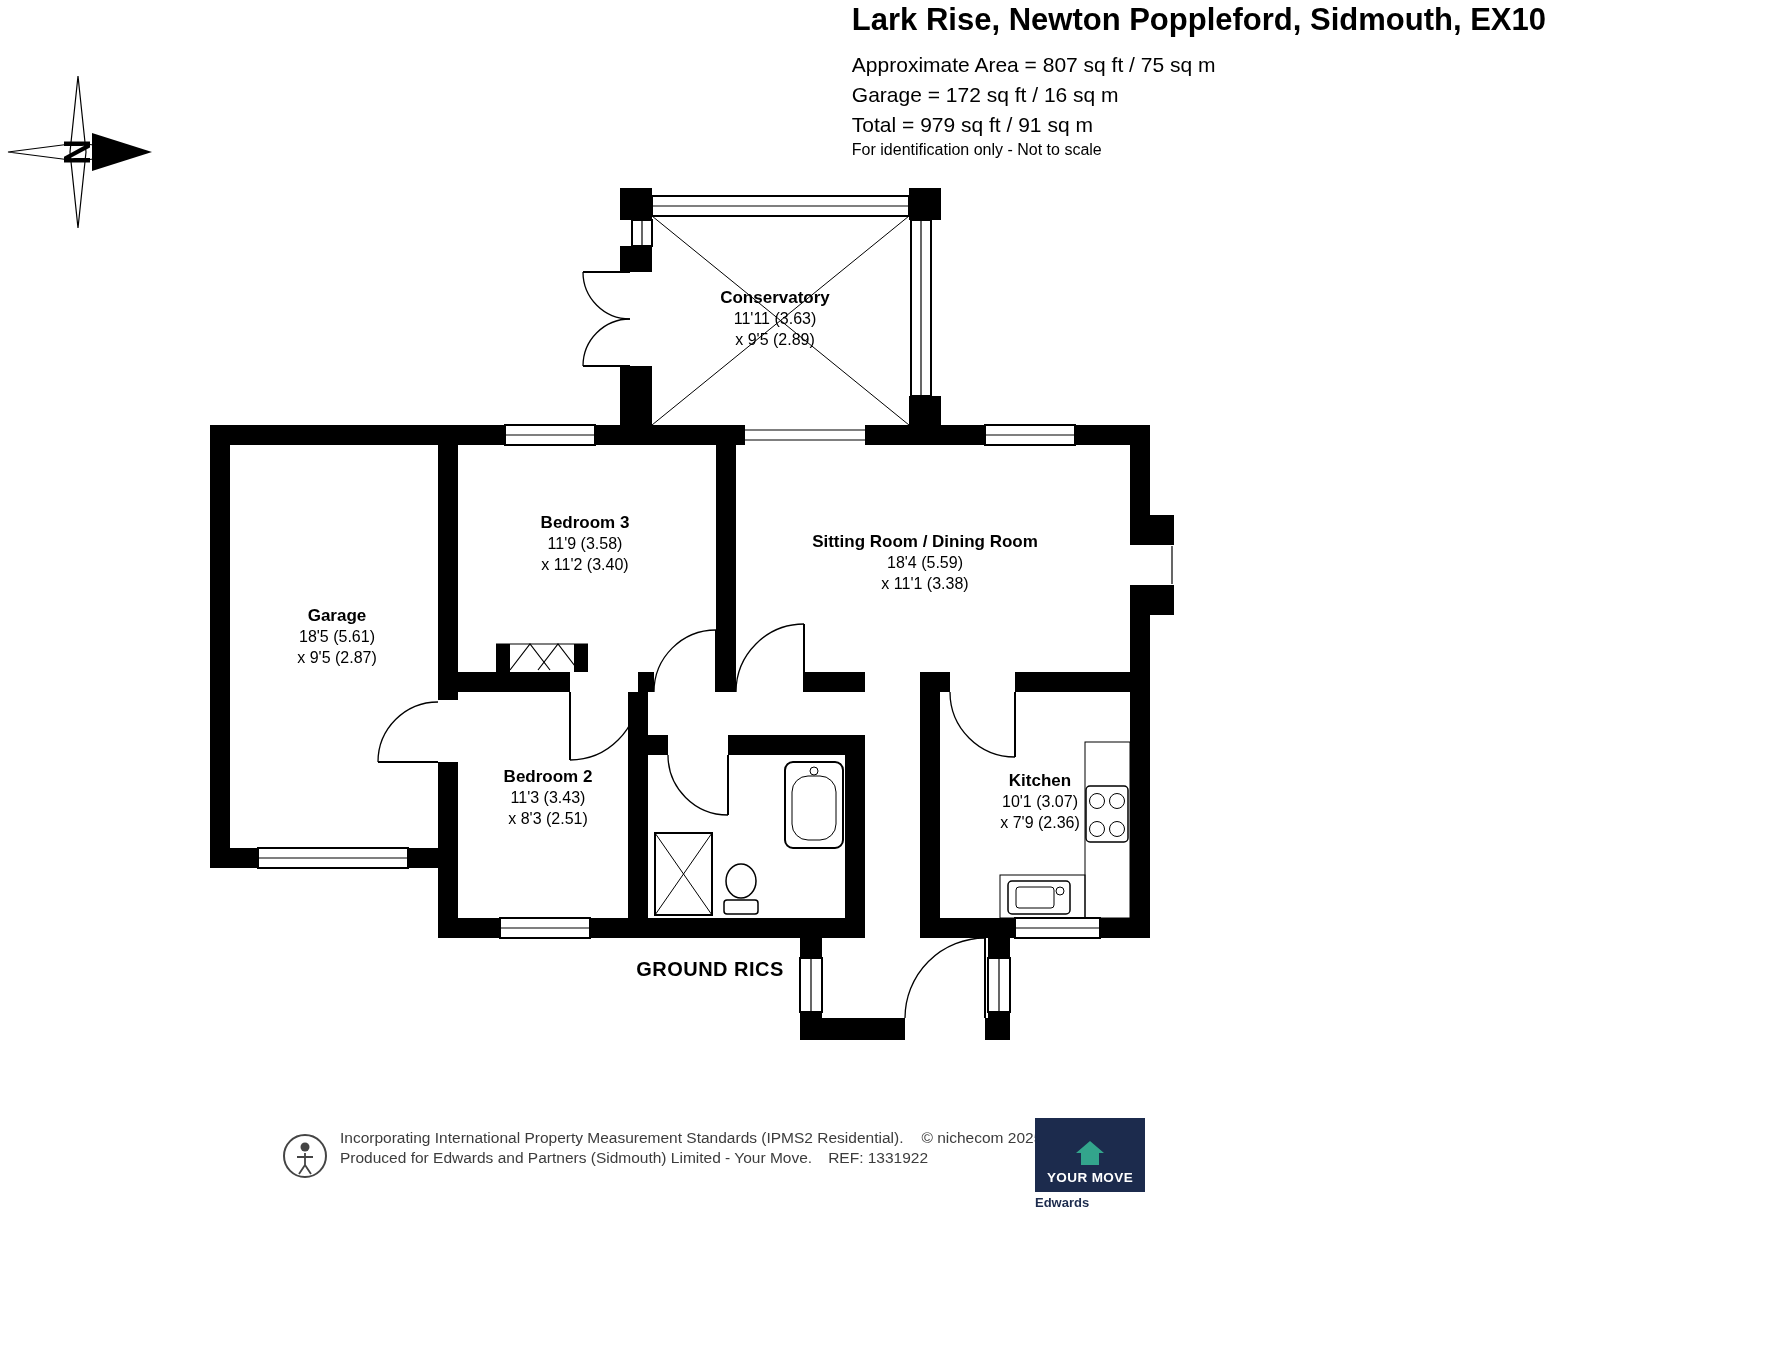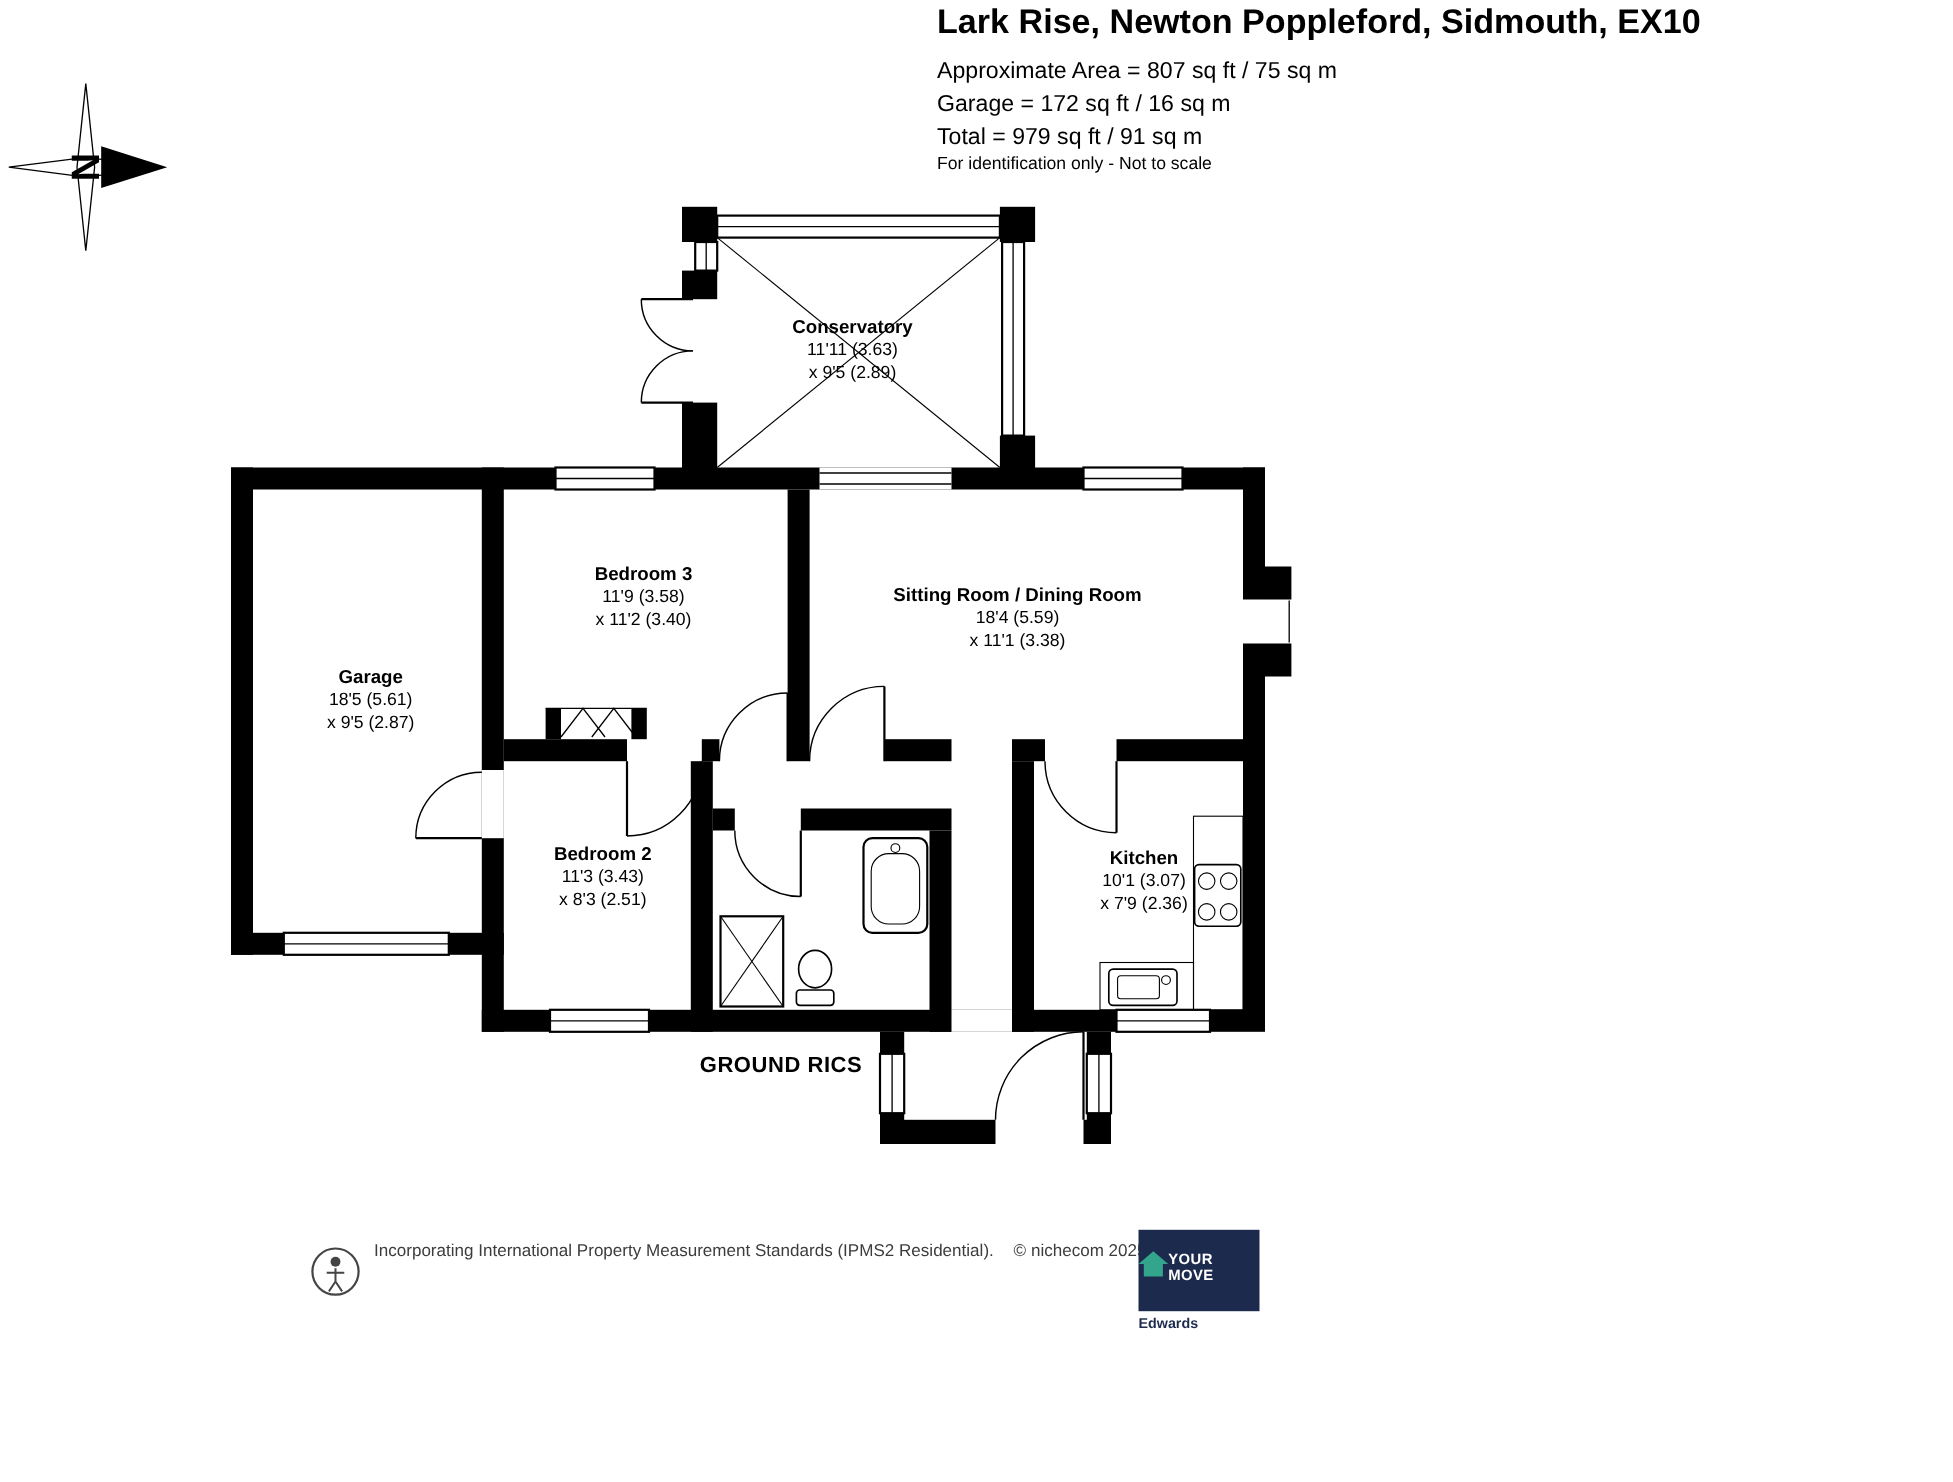--- a/index.html
+++ b/index.html
@@ -33,21 +33,21 @@
   .floor-label{position:absolute;left:710px;top:969px;transform:translate(-50%,-50%);
         font-size:20px;font-weight:bold;letter-spacing:.5px;white-space:nowrap}
 
   .footer{position:absolute;left:340px;top:1128px;font-size:15.5px;
         line-height:19.5px;color:var(--footer_text,#3c3c3c);white-space:nowrap}
   .footer .copyright{margin-left:18px}
   .footer .ref{margin-left:16px}
 
   .logo{position:absolute;left:1035px;top:1118px;width:110px;height:74px;
         background:var(--logo_bg,#1c2b4d);box-sizing:border-box;
-        display:flex;flex-direction:row;align-items:center;justify-content:flex-end;
+        display:flex;flex-direction:column;align-items:center;justify-content:flex-end;
         padding-bottom:7px}
   .logo svg{margin-bottom:5px}
   .logo-text{color:#fff;font-weight:bold;font-size:13.5px;letter-spacing:.4px}
   .logo-sub{position:absolute;left:1035px;top:1195px;width:110px;text-align:left;
         color:var(--logo_bg,#1c2b4d);font-size:13px;font-weight:bold}
 </style>
 </head>
 <body>
 
 <div>
@@ -239,20 +239,23 @@
     <span class="dim">10'1 (3.07)</span>
     <span class="dim">x 7'9 (2.36)</span>
   </div>
 
   <div class="floor-label">GROUND RICS</div>
 
   <div class="footer">
     <div>
       <span>Incorporating International Property Measurement Standards (IPMS2 Residential).</span><span class="copyright">© nichecom 2025.</span>
     </div>
+    <div>
+      <span>Produced for Edwards and Partners (Sidmouth) Limited - Your Move.</span><span class="ref">REF:  1331922</span>
+    </div>
   </div>
 
   <div class="logo">
     <svg width="28" height="24" viewBox="0 0 28 24">
       <polygon points="14,0 28,12 23,12 23,24 5,24 5,12 0,12" style="fill:var(--logo_house,#33a58c)"></polygon>
     </svg>
     <div class="logo-text">YOUR MOVE</div>
   </div>
   <div class="logo-sub">Edwards</div>
 

